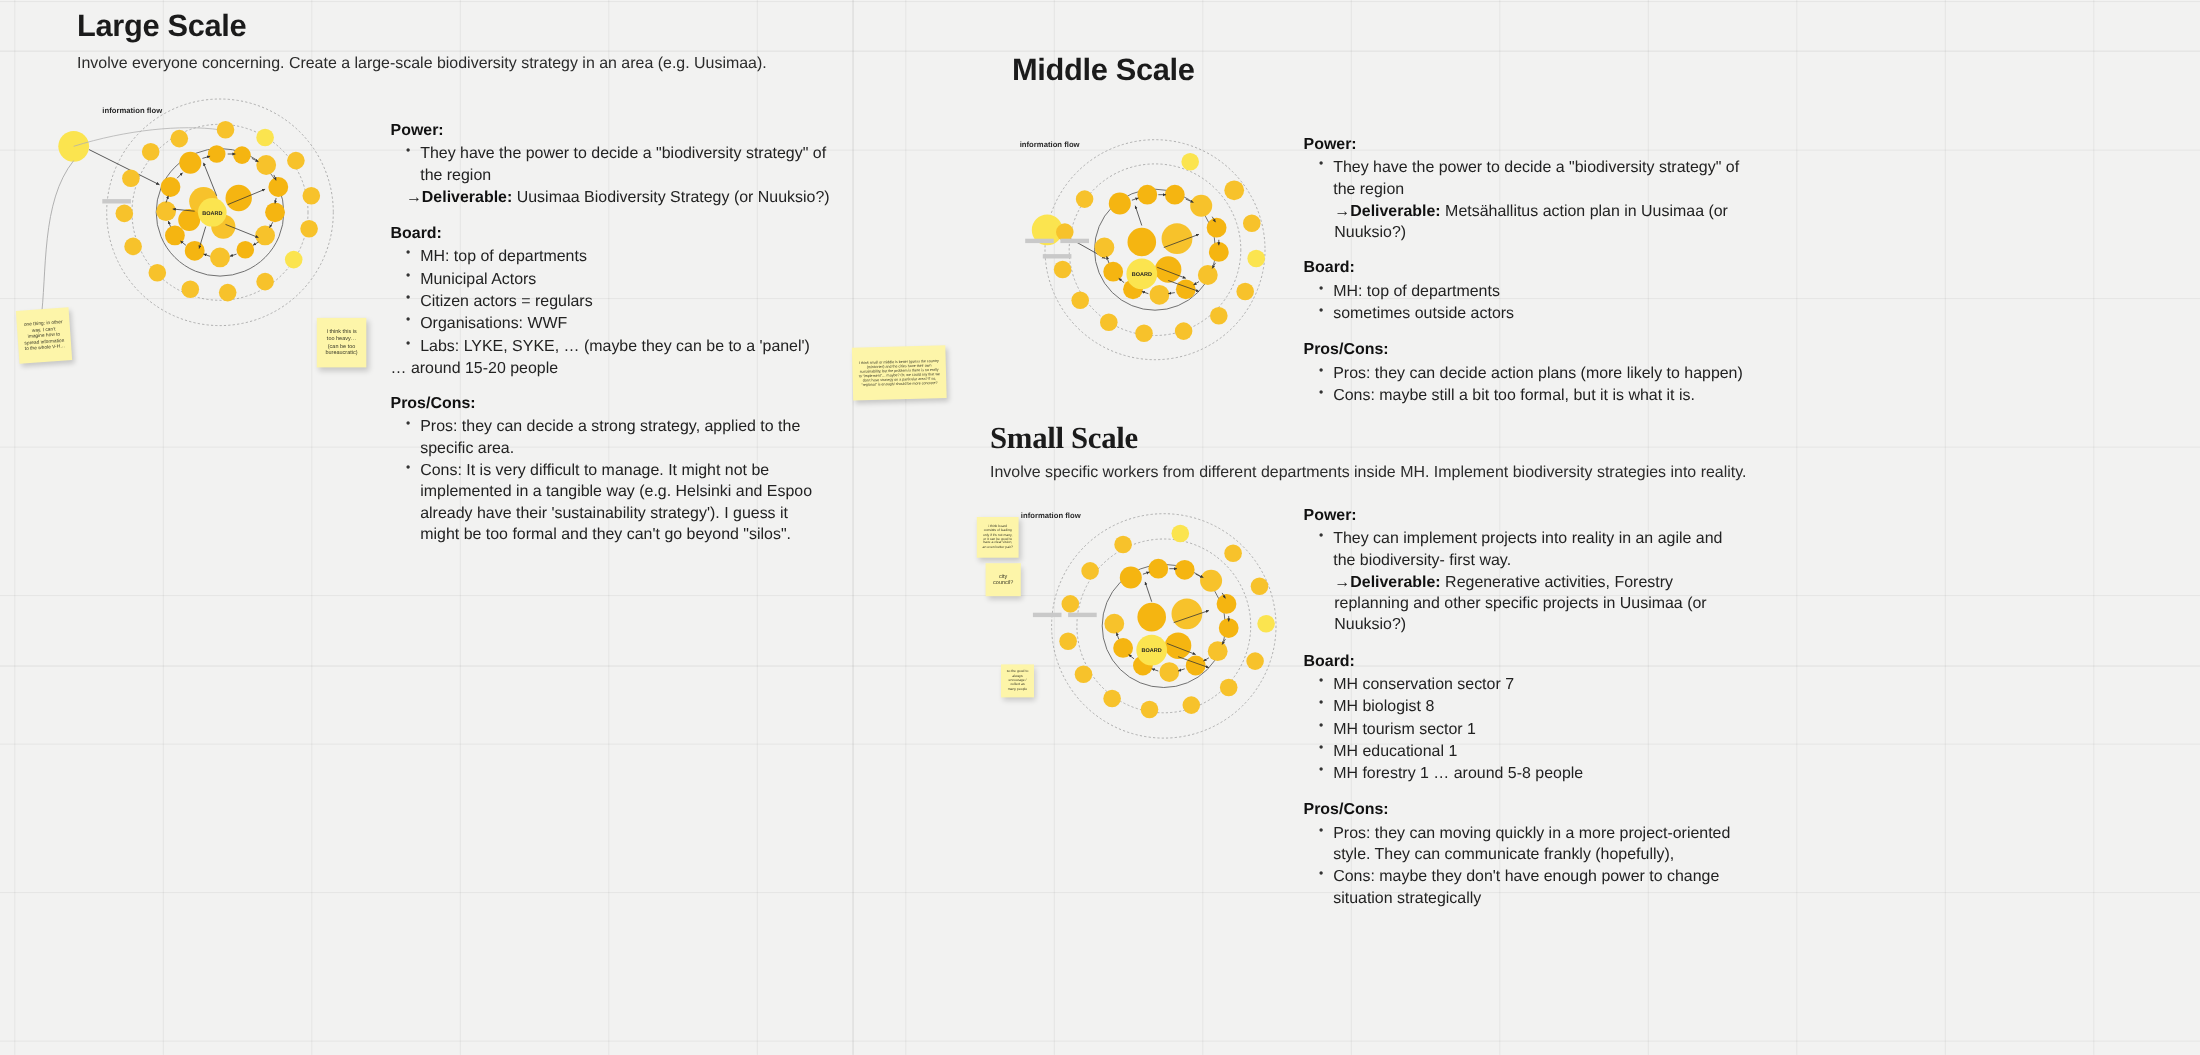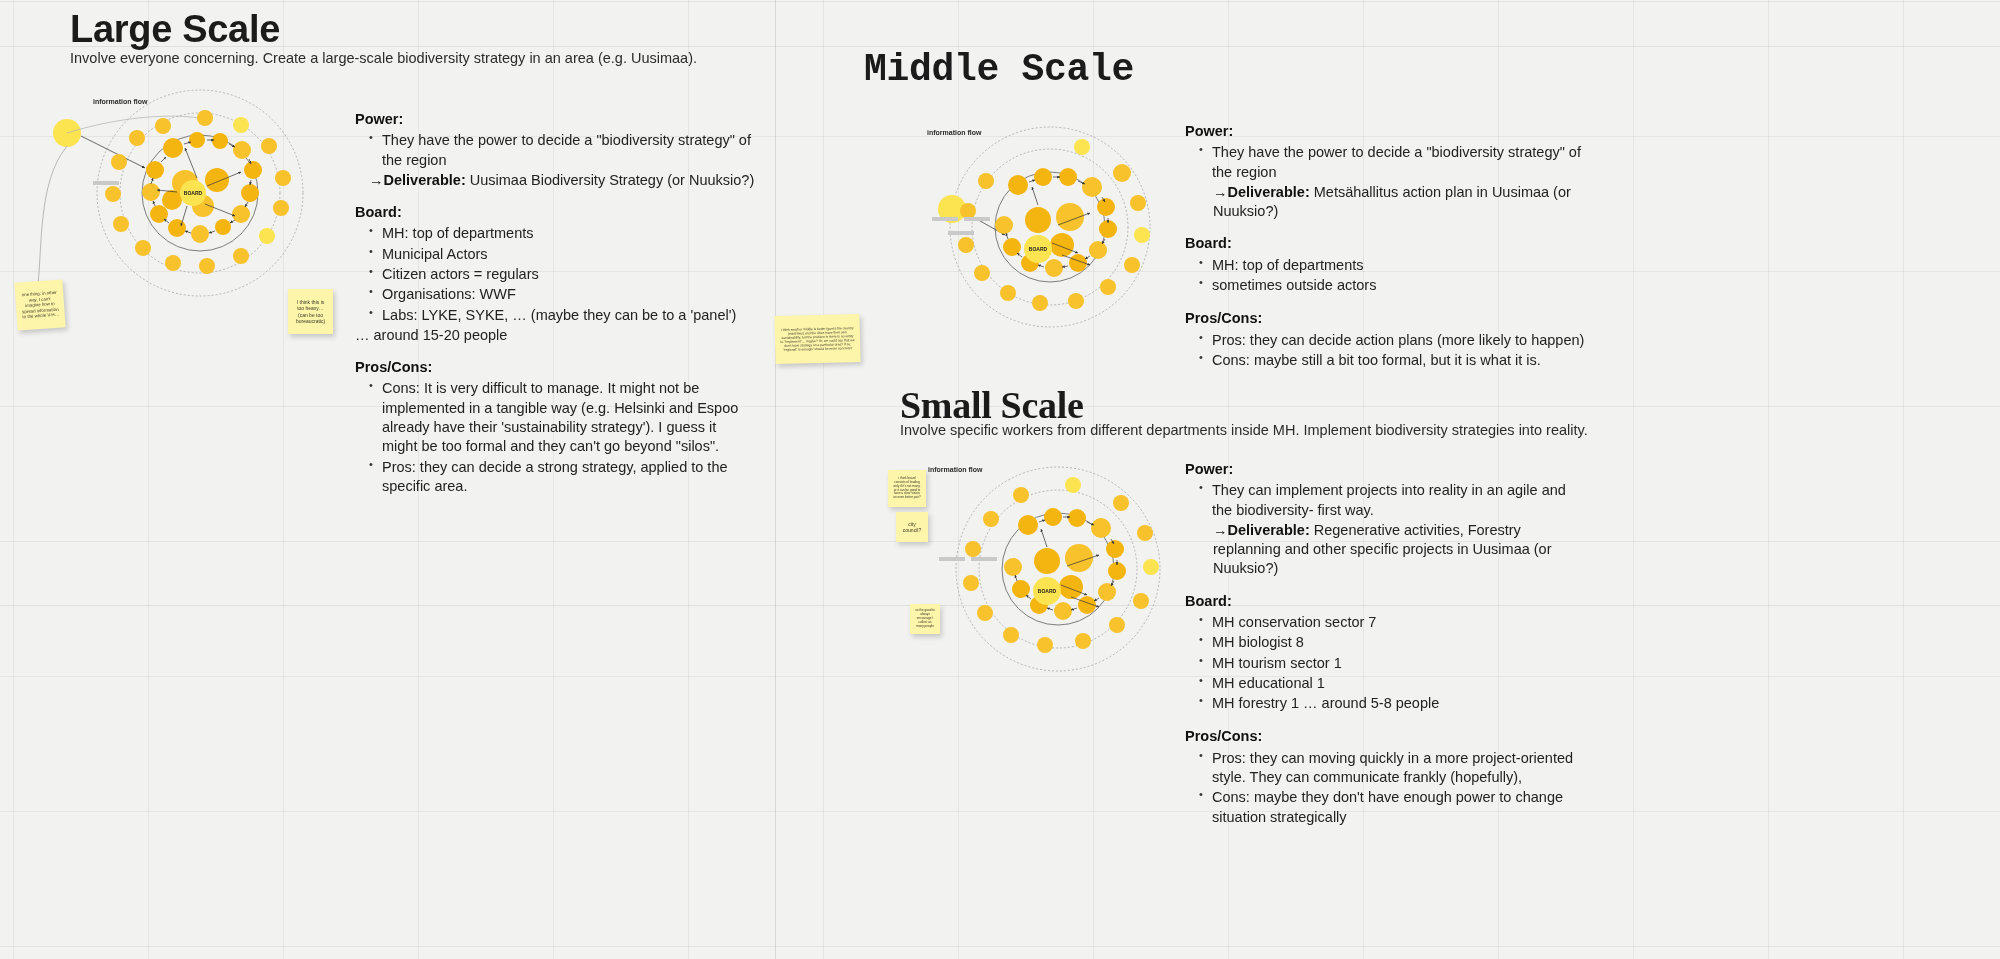--- a/index.html
+++ b/index.html
@@ -25,21 +25,21 @@
     position: absolute; top: 0; bottom: 0; width: 1px;
     background: rgba(0,0,0,0.10);
   }
   .hdivider {
     position: absolute; left: 0; right: 0; height: 1px;
     background: rgba(0,0,0,0.07);
   }
   .section-title {
     position: absolute;
     font-weight: bold;
-    font-size: 38px;
+    font-size: 28px;
     color: #1b1b1b;
     letter-spacing: -0.3px;
     white-space: nowrap;
   }
   .section-sub {
     position: absolute;
     font-size: 14.5px;
     color: #2b2b2b;
     white-space: nowrap;
   }
@@ -201,26 +201,26 @@
       <li><span>MH: top of departments</span></li>
       <li><span>Municipal Actors</span></li>
       <li><span>Citizen actors = regulars</span></li>
       <li><span>Organisations: WWF</span></li>
       <li><span>Labs: LYKE, SYKE, … (maybe they can be to a 'panel')</span></li>
     </ul>
     <div class="plain">… around 15-20 people</div>
     <div class="gap"></div>
     <div class="hd">Pros/Cons:</div>
     <ul>
+      <li><span>Pros: they can decide a strong strategy, applied to the specific area.</span></li>
       <li><span>Cons: It is very difficult to manage. It might not be implemented in a tangible way (e.g. Helsinki and Espoo already have their 'sustainability strategy'). I guess it might be too formal and they can't go beyond "silos".</span></li>
-      <li><span>Pros: they can decide a strong strategy, applied to the specific area.</span></li>
-    </ul>
-  </div>
-
-  <div class="section-title" style="left:864px; top:48px;font-family:Liberation Mono, monospace;">Middle Scale</div>
+    </ul>
+  </div>
+
+  <div class="section-title" style="left:920px; top:48px;">Middle Scale</div>
 
   <div class="diagram" style="left:910px; top:125px; width:290px; height:215px;">
     <div class="inflow" style="left:17px; top:4px;">information flow</div>
     <svg width="290" height="215" viewBox="0 0 290 215">
       <defs>
         <marker id="arr2" markerWidth="5" markerHeight="5" refX="4" refY="2" orient="auto">
           <path d="M0,0 L4,2 L0,4 z" fill="#333"></path>
         </marker>
       </defs>
       <circle cx="140" cy="102" r="100" fill="none" stroke="#9b9b9b" stroke-width="0.7" stroke-dasharray="2,2"></circle>

